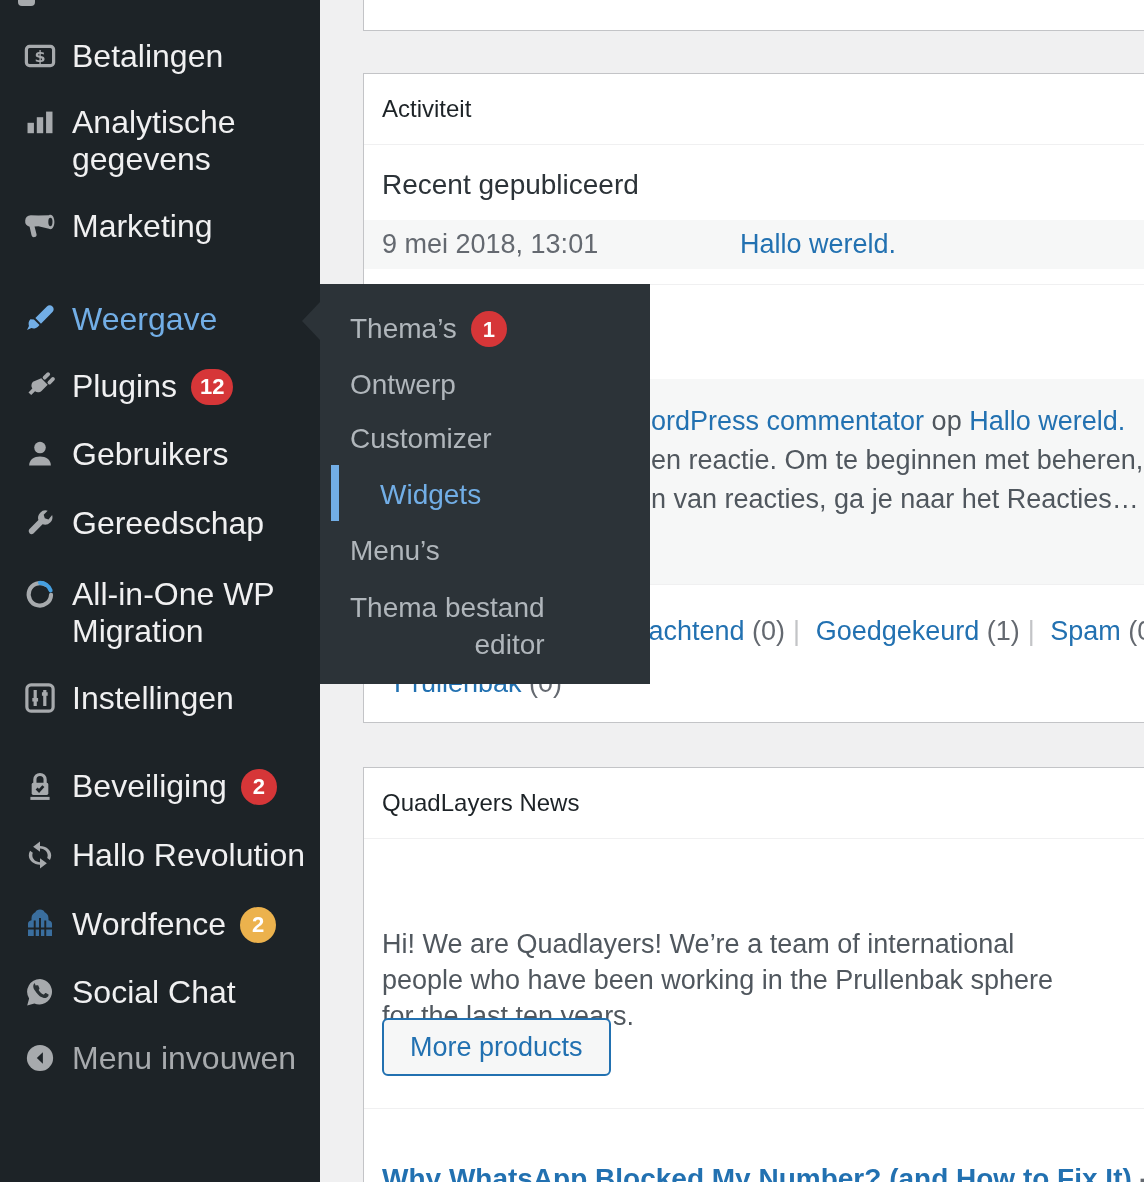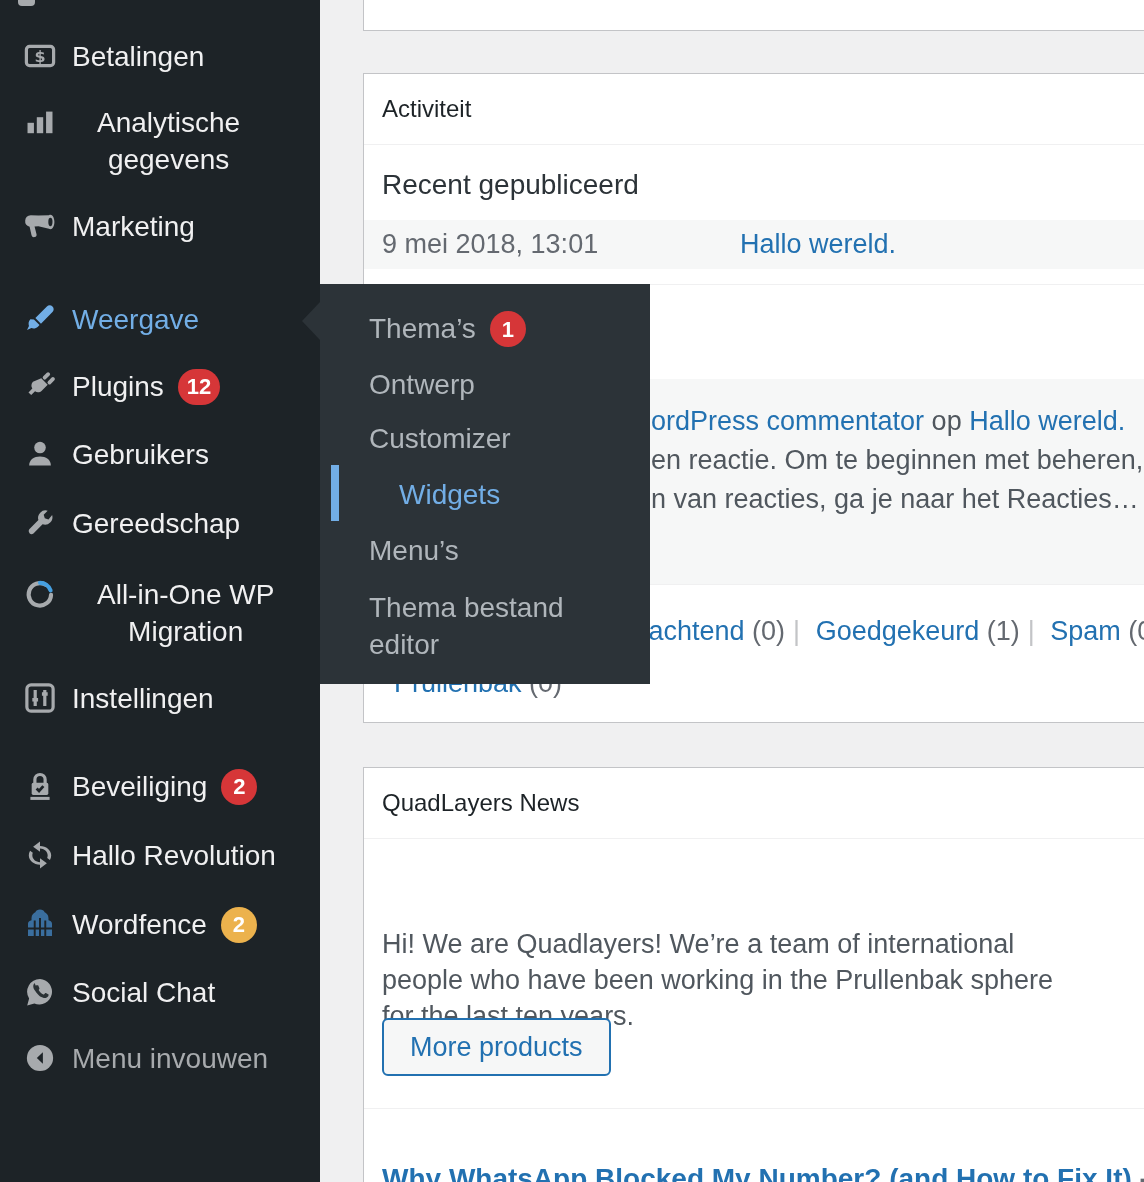--- a/index.html
+++ b/index.html
@@ -39,35 +39,35 @@
   .quad-divider { position:absolute; left:0; top:340px; width:100%; border-top:1px solid #f0f0f1; }
   .quad-post { position:absolute; left:18px; top:392px; font-size:28px; font-weight:700; line-height:38px; white-space:nowrap; }
   .quad-post a { color:#2271b1; text-decoration:none; }
   .quad-post-suffix { color:#646970; }
 
   
   .sidebar { position:absolute; left:0; top:0; width:320px; height:1182px; background:#1d2327; z-index:2; }
   .partial-top { position:absolute; left:18px; top:0; width:17px; height:6px; background:#a7aaad; border-radius:0 0 4px 4px; }
   .side-item { position:absolute; left:0; width:320px; display:flex; align-items:flex-start; cursor:pointer; }
   .side-icon { width:32px; height:32px; margin:2px 16px 0 24px; flex:none; }
-  .side-label { font-size:28px; line-height:37px; color:#f0f0f1; white-space:nowrap;text-align:center; }
-  .side-label.wrap2 { white-space:pre-line;margin-left:25px; }
+  .side-label { font-size:32px; line-height:37px; color:#f0f0f1; white-space:nowrap; }
+  .side-label.wrap2 { white-space:pre-line; }
   .side-item.active .side-label { color:#72aee6; }
   .side-item.muted .side-label { color:#a7aaad; }
   .badge { display:inline-flex; align-items:center; justify-content:center; height:36px; min-width:36px;
            padding:0 9px; margin:1px 0 0 14px; border-radius:18px; background:#d63638; color:#fff;
            font-size:22px; font-weight:700; flex:none; }
   .badge.amber { background:#ecb24d; }
 
   
   .flyout { position:absolute; left:320px; top:284px; width:330px; height:400px; background:#2c3338; z-index:5; }
   .fly-arrow { position:absolute; left:-18px; top:18px; width:0; height:0;
                border-top:19px solid transparent; border-bottom:19px solid transparent; border-right:18px solid #2c3338; }
-  .fly-item { position:absolute; left:49px; display:flex; align-items:flex-start; font-size:28px; line-height:37px;
-              color:#b0b6bb; cursor:pointer; white-space:nowrap; }
+  .fly-item { position:absolute; left:30px; display:flex; align-items:flex-start; font-size:28px; line-height:37px;
+              color:#b0b6bb; cursor:pointer; white-space:nowrap;text-align:right; }
   .fly-item .lbl.wrap2 { white-space:pre-line; }
   .fly-item.current { color:#72aee6;margin-left:30px; }
   .fly-bar { position:absolute; left:11px; top:181px; width:8px; height:56px; background:#72aee6; }
 </style>
 </head>
 <body>
 
 <div id="app">
 
   <div class="content">

